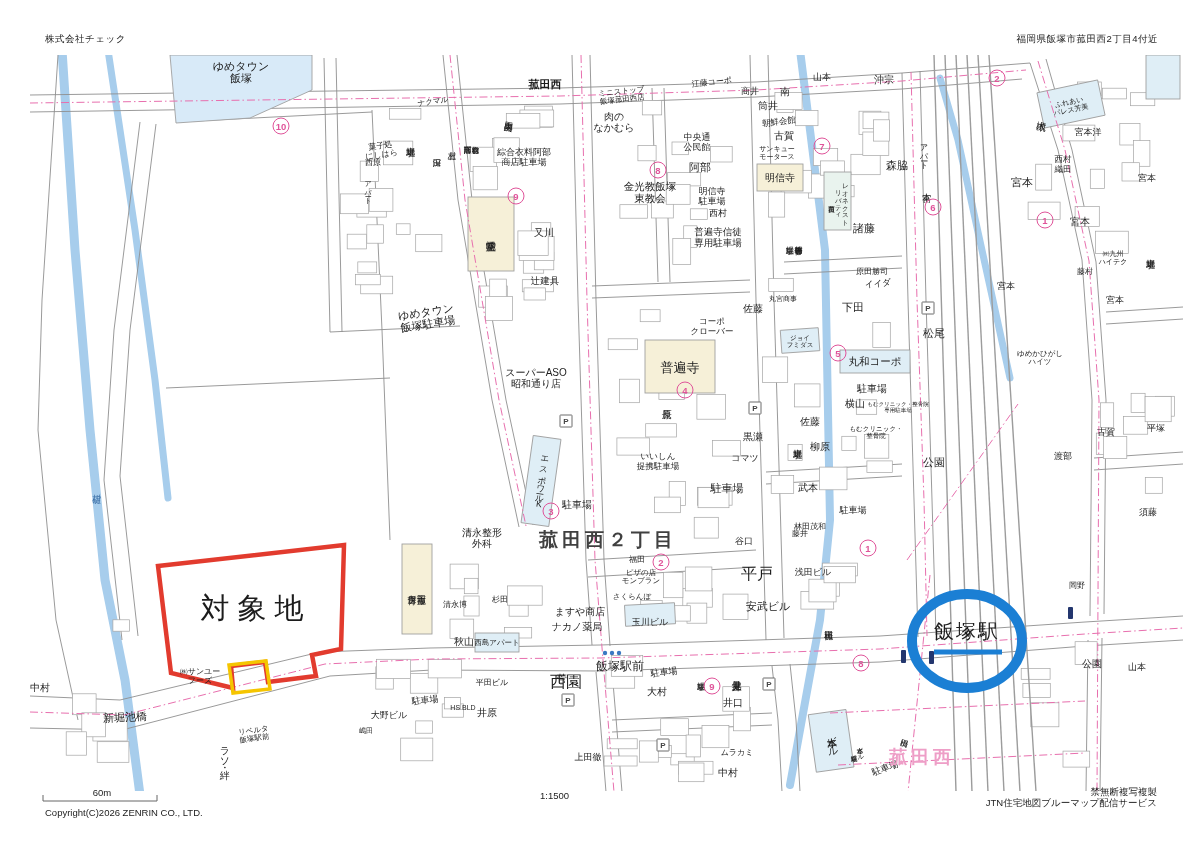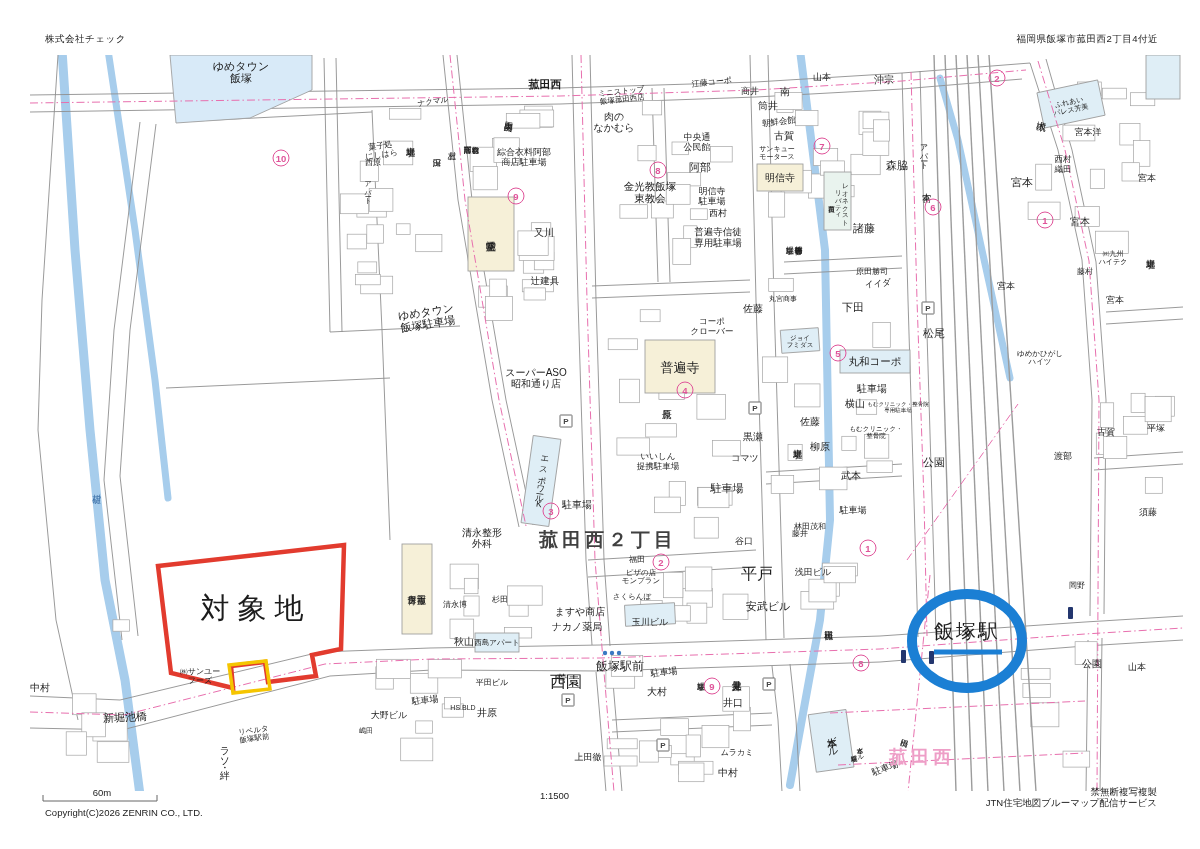--- a/index.html
+++ b/index.html
@@ -526,21 +526,21 @@
         </div>
         <div class="lbl v" style="left: 797px; top: 442px; font-size: 9px;">
           <div>駐車場</div>
         </div>
         <div class="lbl" style="left: 810px; top: 422px; font-size: 10px;">
           <div>佐藤</div>
         </div>
         <div class="lbl" style="left: 820px; top: 447px; font-size: 10px;">
           <div>柳原</div>
         </div>
-        <div class="lbl" style="left: 808px; top: 476px; font-size: 10px; margin-left: 43px;">
+        <div class="lbl" style="left: 808px; top: 488px; font-size: 10px;">
           <div>武本</div>
         </div>
         <div class="lbl" style="left: 658px; top: 462px; font-size: 8.5px;">
           <div>いいしん</div>
           <div>提携駐車場</div>
         </div>
         <div class="lbl" style="left: 727px; top: 488px; font-size: 11px;">
           <div>駐車場</div>
         </div>
         <div class="lbl" style="left: 744px; top: 541px; font-size: 9px;">
@@ -752,21 +752,21 @@
         </div>
         <div class="lbl" style="left: 922px; top: 757px; font-size: 18px; color: rgb(238, 158, 199); font-weight: 700; letter-spacing: 4px;">
           <div>菰田西</div>
         </div>
         <div class="lbl" style="left: 256px; top: 608px; font-size: 29px; font-weight: 500; letter-spacing: 8px;">
           <div>対象地</div>
         </div>
         <div class="lbl" style="left: 967px; top: 631px; font-size: 20px; font-weight: 500; letter-spacing: 2px;">
           <div>飯塚駅</div>
         </div>
-        <div class="badge" style="left: 281px; top: 126px; margin-top: 32px;">10</div>
+        <div class="badge" style="left: 281px; top: 126px;">10</div>
         <div class="badge" style="left: 516px; top: 196px;">9</div>
         <div class="badge" style="left: 658px; top: 170px;">8</div>
         <div class="badge" style="left: 822px; top: 146px;">7</div>
         <div class="badge" style="left: 933px; top: 207px;">6</div>
         <div class="badge" style="left: 997px; top: 78px;">2</div>
         <div class="badge" style="left: 1045px; top: 220px;">1</div>
         <div class="badge" style="left: 838px; top: 353px;">5</div>
         <div class="badge" style="left: 685px; top: 390px;">4</div>
         <div class="badge" style="left: 551px; top: 511px;">3</div>
         <div class="badge" style="left: 661px; top: 562px;">2</div>

